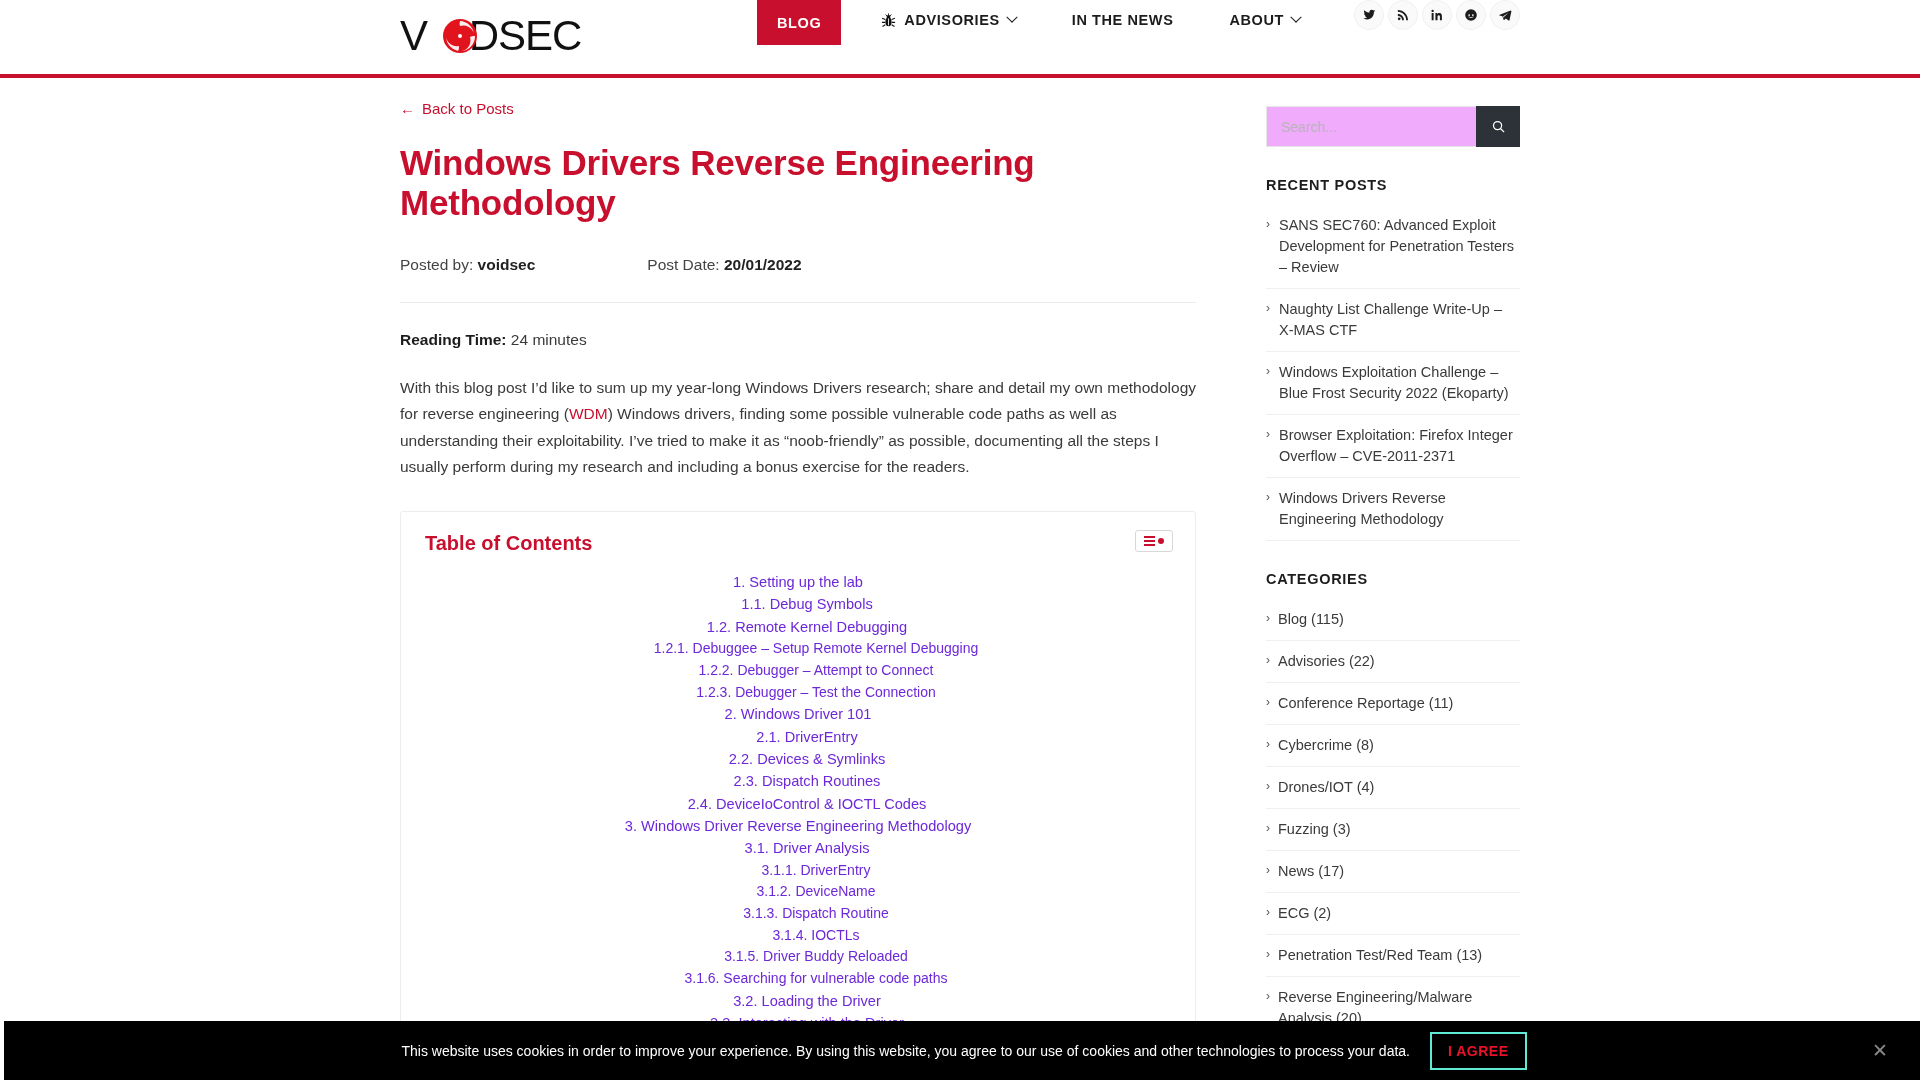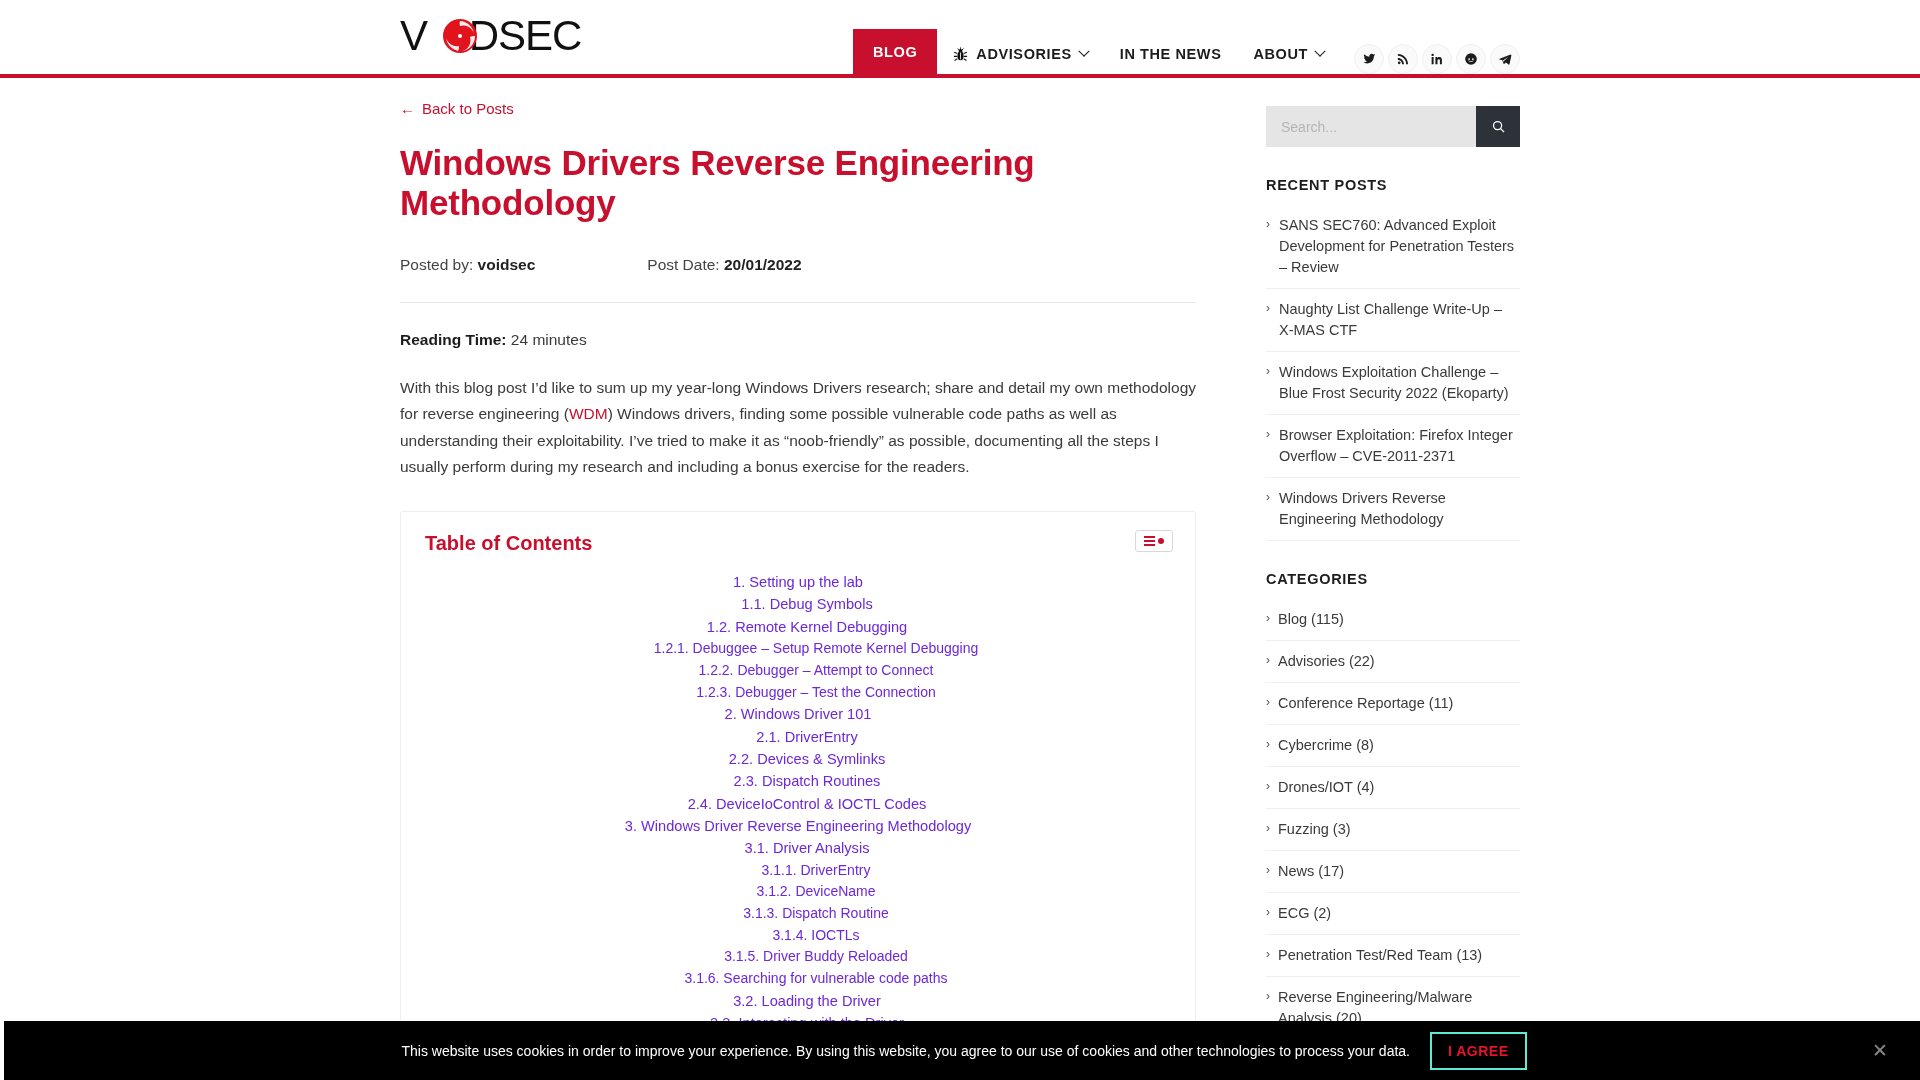--- a/index.html
+++ b/index.html
@@ -29,23 +29,24 @@
   }
   .logo-wrap {
     display: flex;
     align-items: center;
     height: 74px;
   }
   .logo-svg { display: block; }
 
   .nav {
     display: flex;
-    align-items: flex-end;
+    align-items: flex-start;
     margin-left: auto;
     height: 74px;
+    gap: 24px;
   }
   .nav-item {
     display: flex;
     align-items: center;
     gap: 8px;
     font-size: 14.5px;
     font-weight: bold;
     letter-spacing: 0.6px;
     color: #1c1c1c;
     padding: 0 16px;
@@ -218,21 +219,21 @@
   }
   .search-input {
     flex: 1;
     border: 1px solid #e6e6e6;
     border-right: none;
     padding: 0 14px;
     font-size: 14px;
     font-family: "Liberation Sans", sans-serif;
     color: #555;
     outline: none;
-    background: #e5e5e5;
+    background: #f0abfc;
   }
   .search-input::placeholder { color: #b5b5b5; }
   .search-btn {
     width: 44px;
     background: #2c3238;
     border: none;
     display: flex;
     align-items: center;
     justify-content: center;
     cursor: pointer;

